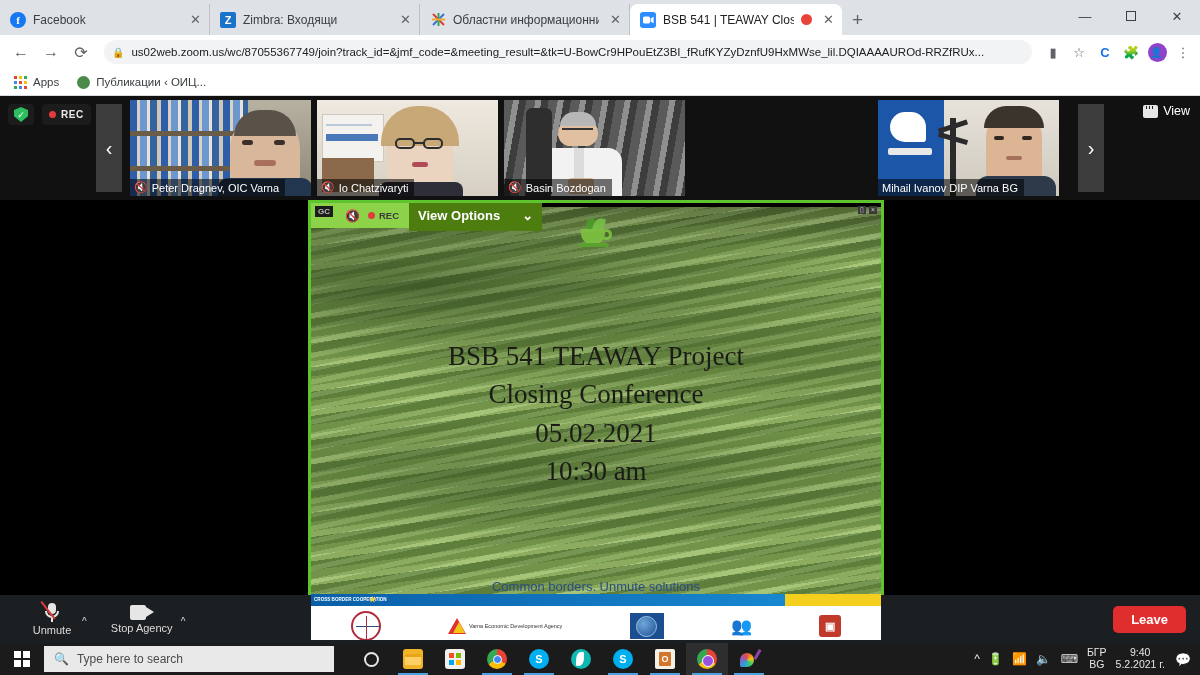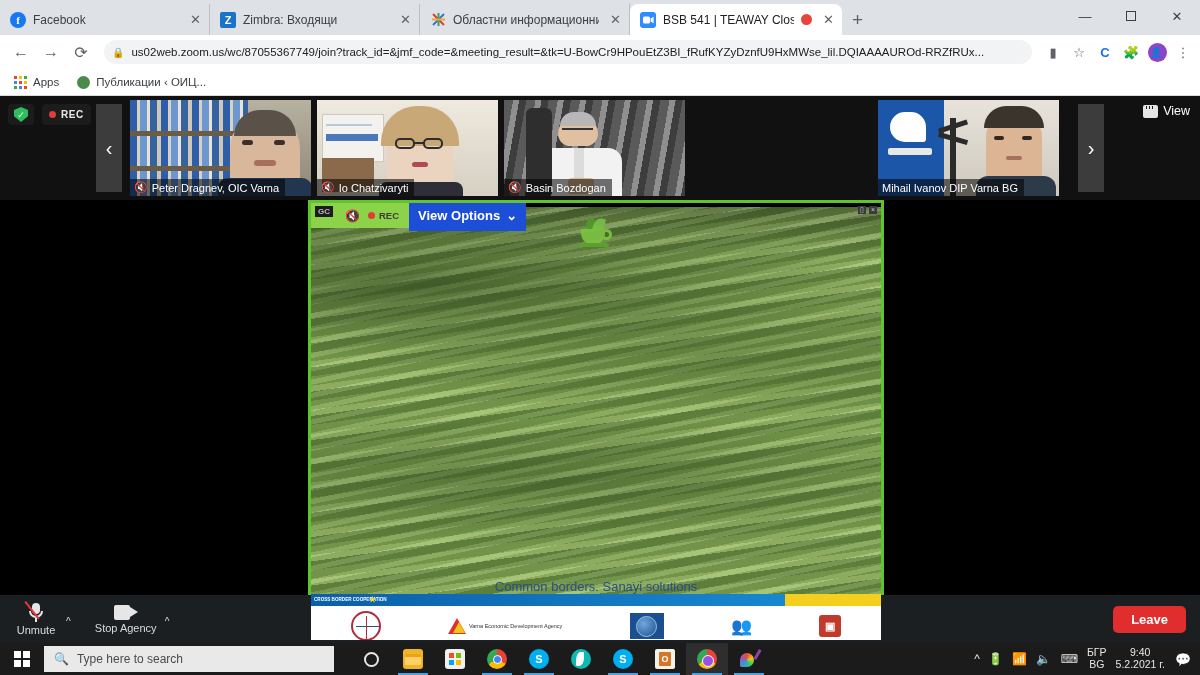--- a/index.html
+++ b/index.html
@@ -130,22 +130,22 @@
   .share-wrap { position:absolute; left: 308px; top: 104px; width: 576px; height: 443px;
                 border: 3px solid #5ec52e; background:#000; overflow:hidden; }
   .share-banner { position:absolute; left: 0; top:0; height: 25px; width: 100%;
                   display:flex; align-items:center; z-index:5;}
   .banner-pill { background: #8cd34a; height: 25px; display:flex; align-items:center;
                  gap: 8px; padding: 0 10px 0 34px; color:#1c1c1c; font-size: 12.5px;
                  white-space:nowrap; }
   .banner-rec { display:flex; align-items:center; gap:4px; font-size:9.5px; font-weight:bold;
                 color:#3b3b3b; }
   .banner-micoff { color:#c92a2a; font-size: 12px; }
-  .vo-btn { background:#1d4ed8; color:#fff; height:25px; display:flex; align-items:center;
-            gap:6px; padding: 15px 9px; font-size:13px; font-weight:bold; }
+  .vo-btn { background:#4d7c0f; color:#fff; height:25px; display:flex; align-items:center;
+            gap:22px; padding: 15px 9px; font-size:13px; font-weight:bold; }
   .gc-tag { position:absolute; left: 4px; top: 3px; background:#1c1c1c; color:#bbb;
             font-size:8px; font-weight:bold; padding:1px 3px; z-index: 6; }
   .tiny-ctl { position:absolute; right: 4px; top: 3px; display:flex; gap:3px; z-index:6;
               color:#ccc; font-size:7px; }
   .tiny-ctl span { background:#3a3a3a; padding: 0 2px; }
 
   .slide { position:absolute; left:0; top: 4px; width: 100%; height: 439px;
            background:
              linear-gradient(180deg, rgba(0,0,0,.30) 0%, rgba(0,0,0,0) 12%),
              repeating-linear-gradient(172deg, #7fa451 0 9px, #9dbf6b 9px 15px, #698c42 15px 24px),
@@ -495,22 +495,28 @@
         <div class="slide-logo">
           <span class="cup">
             <span class="leaf l1"></span>
               <span class="leaf l2"></span>
             <span class="cup-body"></span>
               <span class="cup-handle"></span>
               <span class="cup-saucer"></span>
           </span>
         </div>
 
-
-        <div class="slide-foot">Common borders. Sanayi solutions</div>
+        <div class="slide-title">
+          <div>BSB 541 TEAWAY Project</div>
+          <div>Closing Conference</div>
+          <div>05.02.2021</div>
+          <div>10:30 am</div>
+        </div>
+
+        <div class="slide-foot">Common borders. Unmute solutions</div>
 
         <div class="slide-bar">
           <div class="bar-blue">
             <span>CROSS BORDER COOPERATION</span>
             <span class="bar-star">★</span>
           </div>
           <div class="bar-yellow"></div>
         </div>
 
         <div class="slide-logos">
@@ -528,21 +534,21 @@
             </span>
           <span class="plogo pl-people">👥</span>
           <span class="plogo">
               <span class="pl-red">▣</span>
             </span>
         </div>
       </div>
     </div>
 
     <div class="zoom-toolbar">
-      <div class="tb-item" style="margin-left:10px;width:52px">
+      <div class="tb-item" style="margin-left:26px;width:52px">
         <span class="mic-ico">
           <span class="mic-body"></span>
             <span class="mic-arc"></span>
             <span class="mic-stem"></span>
           <span class="mic-slash"></span>
         </span>
         <span class="tb-label">Unmute</span>
       </div>
       <div class="caretup" style="margin-left:4px">^</div>
 

